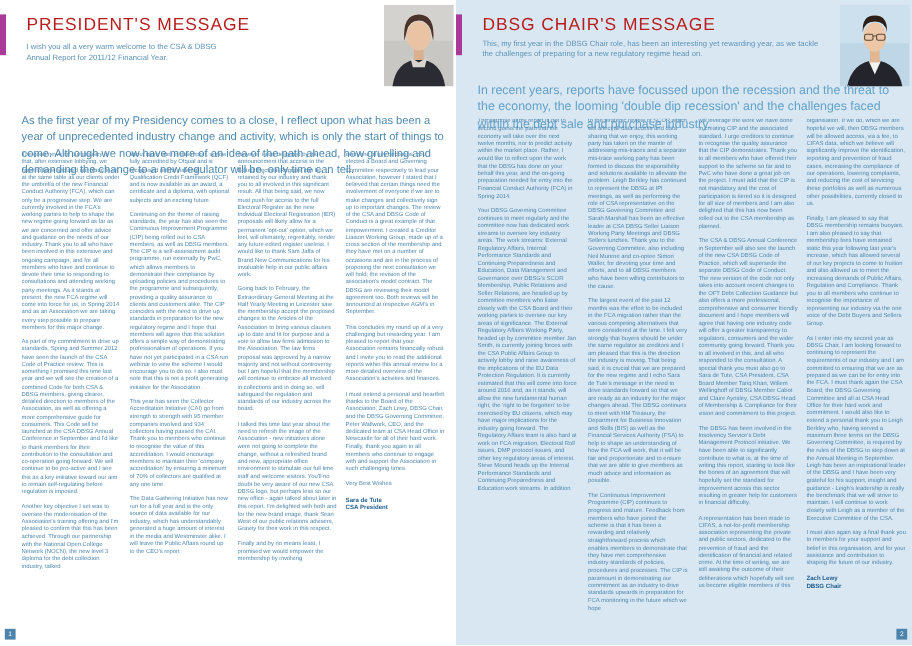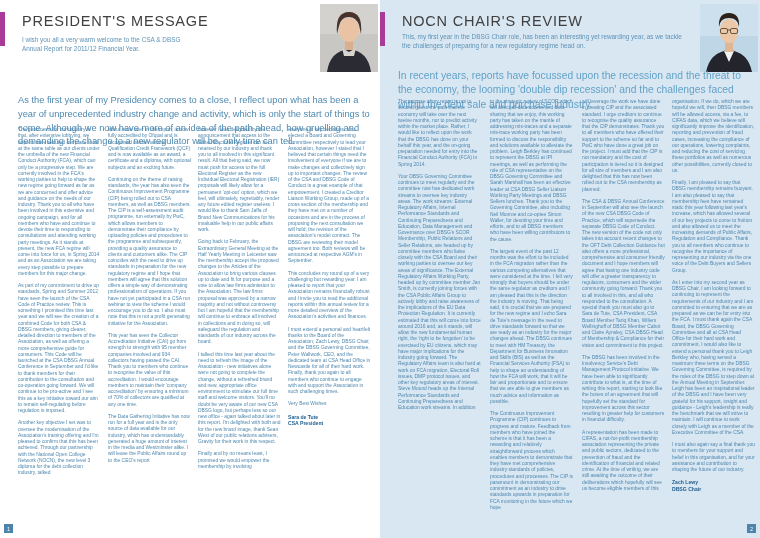--- a/index.html
+++ b/index.html
@@ -2,21 +2,21 @@
 <html><head>
 <meta charset="utf-8">
 <style>
   html,body{margin:0;padding:0;background:#ffffff;font-family:"Liberation Sans",sans-serif;}
   .canvas{position:relative;width:760px;height:538px;overflow:hidden;background:#ffffff;}
   .page{position:absolute;top:0;height:538px;width:380px;}
   #pageL{left:0;background:#ffffff;}
   #pageR{left:380px;background:#d9e7f3;}
 
   .accent{position:absolute;width:5px;height:34px;background:#a93a98;top:12px;left:0;}
-  .title{position:absolute;font-size:14.5px;letter-spacing:.8px;color:#404040;font-weight:400;white-space:nowrap;}
+  .title{position:absolute;font-size:14.5px;letter-spacing:.8px;color:#b91c1c;font-weight:400;white-space:nowrap;}
   .subtitle{position:absolute;font-size:6.4px;line-height:8.6px;color:#5e93b6;}
   .photo{position:absolute;top:4px;width:58px;height:68px;display:block;}
   .intro{position:absolute;margin-top:12px;}
   #introL{left:18px;top:82px;width:356px;font-size:9.3px;line-height:13.8px;color:#4f8ab1;}
   #introR{left:18px;top:57px;width:352px;font-size:10.3px;line-height:14.4px;color:#63a2c7;}
   .col{position:absolute;width:83px;overflow:hidden;color:#4e87ad;}
   #pageL .col{top:127px;height:398px;}
   #pageR .col{top:99px;height:426px;}
   .col p{margin:0 0 6px 0;font-size:4.9px;line-height:6.25px;text-align:left;}
   .sig{font-size:5.1px;line-height:6.6px;font-weight:bold;color:#1c5c8d;margin-top:1px;}
@@ -81,21 +81,21 @@
         <div>Sara de Tute</div>
         <div>CSA President</div>
       </div>
     </div>
 
     <div class="pagenum" id="pnL">1</div>
   </div>
 
   <div class="page" id="pageR">
     <div class="accent"></div>
-    <div class="title" style="left:22px;top:13px;">NOCN CHAIR'S REVIEW</div>
+    <div class="title" style="left:22px;top:13px;">DBSG CHAIR'S MESSAGE</div>
     <div class="subtitle" style="left:22px;top:33px;width:290px;">This, my first year in the DBSG Chair role, has been an interesting yet rewarding year, as we tackle the challenges of preparing for a new regulatory regime head on.</div>
 
     <svg class="photo" style="left:320px;" viewBox="0 0 58 68">
       <rect width="58" height="68" fill="#bfd6e6"></rect>
       <rect width="58" height="32" fill="#cde0ed"></rect>
       <path d="M6,68 Q10,48 29,46 Q48,48 52,68 Z" fill="#23242c"></path>
       <path d="M24,47 L29,58 L34,47 Z" fill="#f2f2f2"></path>
       <rect x="25" y="37" width="8" height="11" fill="#e0b792"></rect>
       <ellipse cx="29" cy="27" rx="9.5" ry="12" fill="#ecc8a8"></ellipse>
       <path d="M19,23 Q18,9 29,9 Q40,9 39,23 Q38,14 29,14 Q20,14 19,23 Z" fill="#2c2019"></path>

